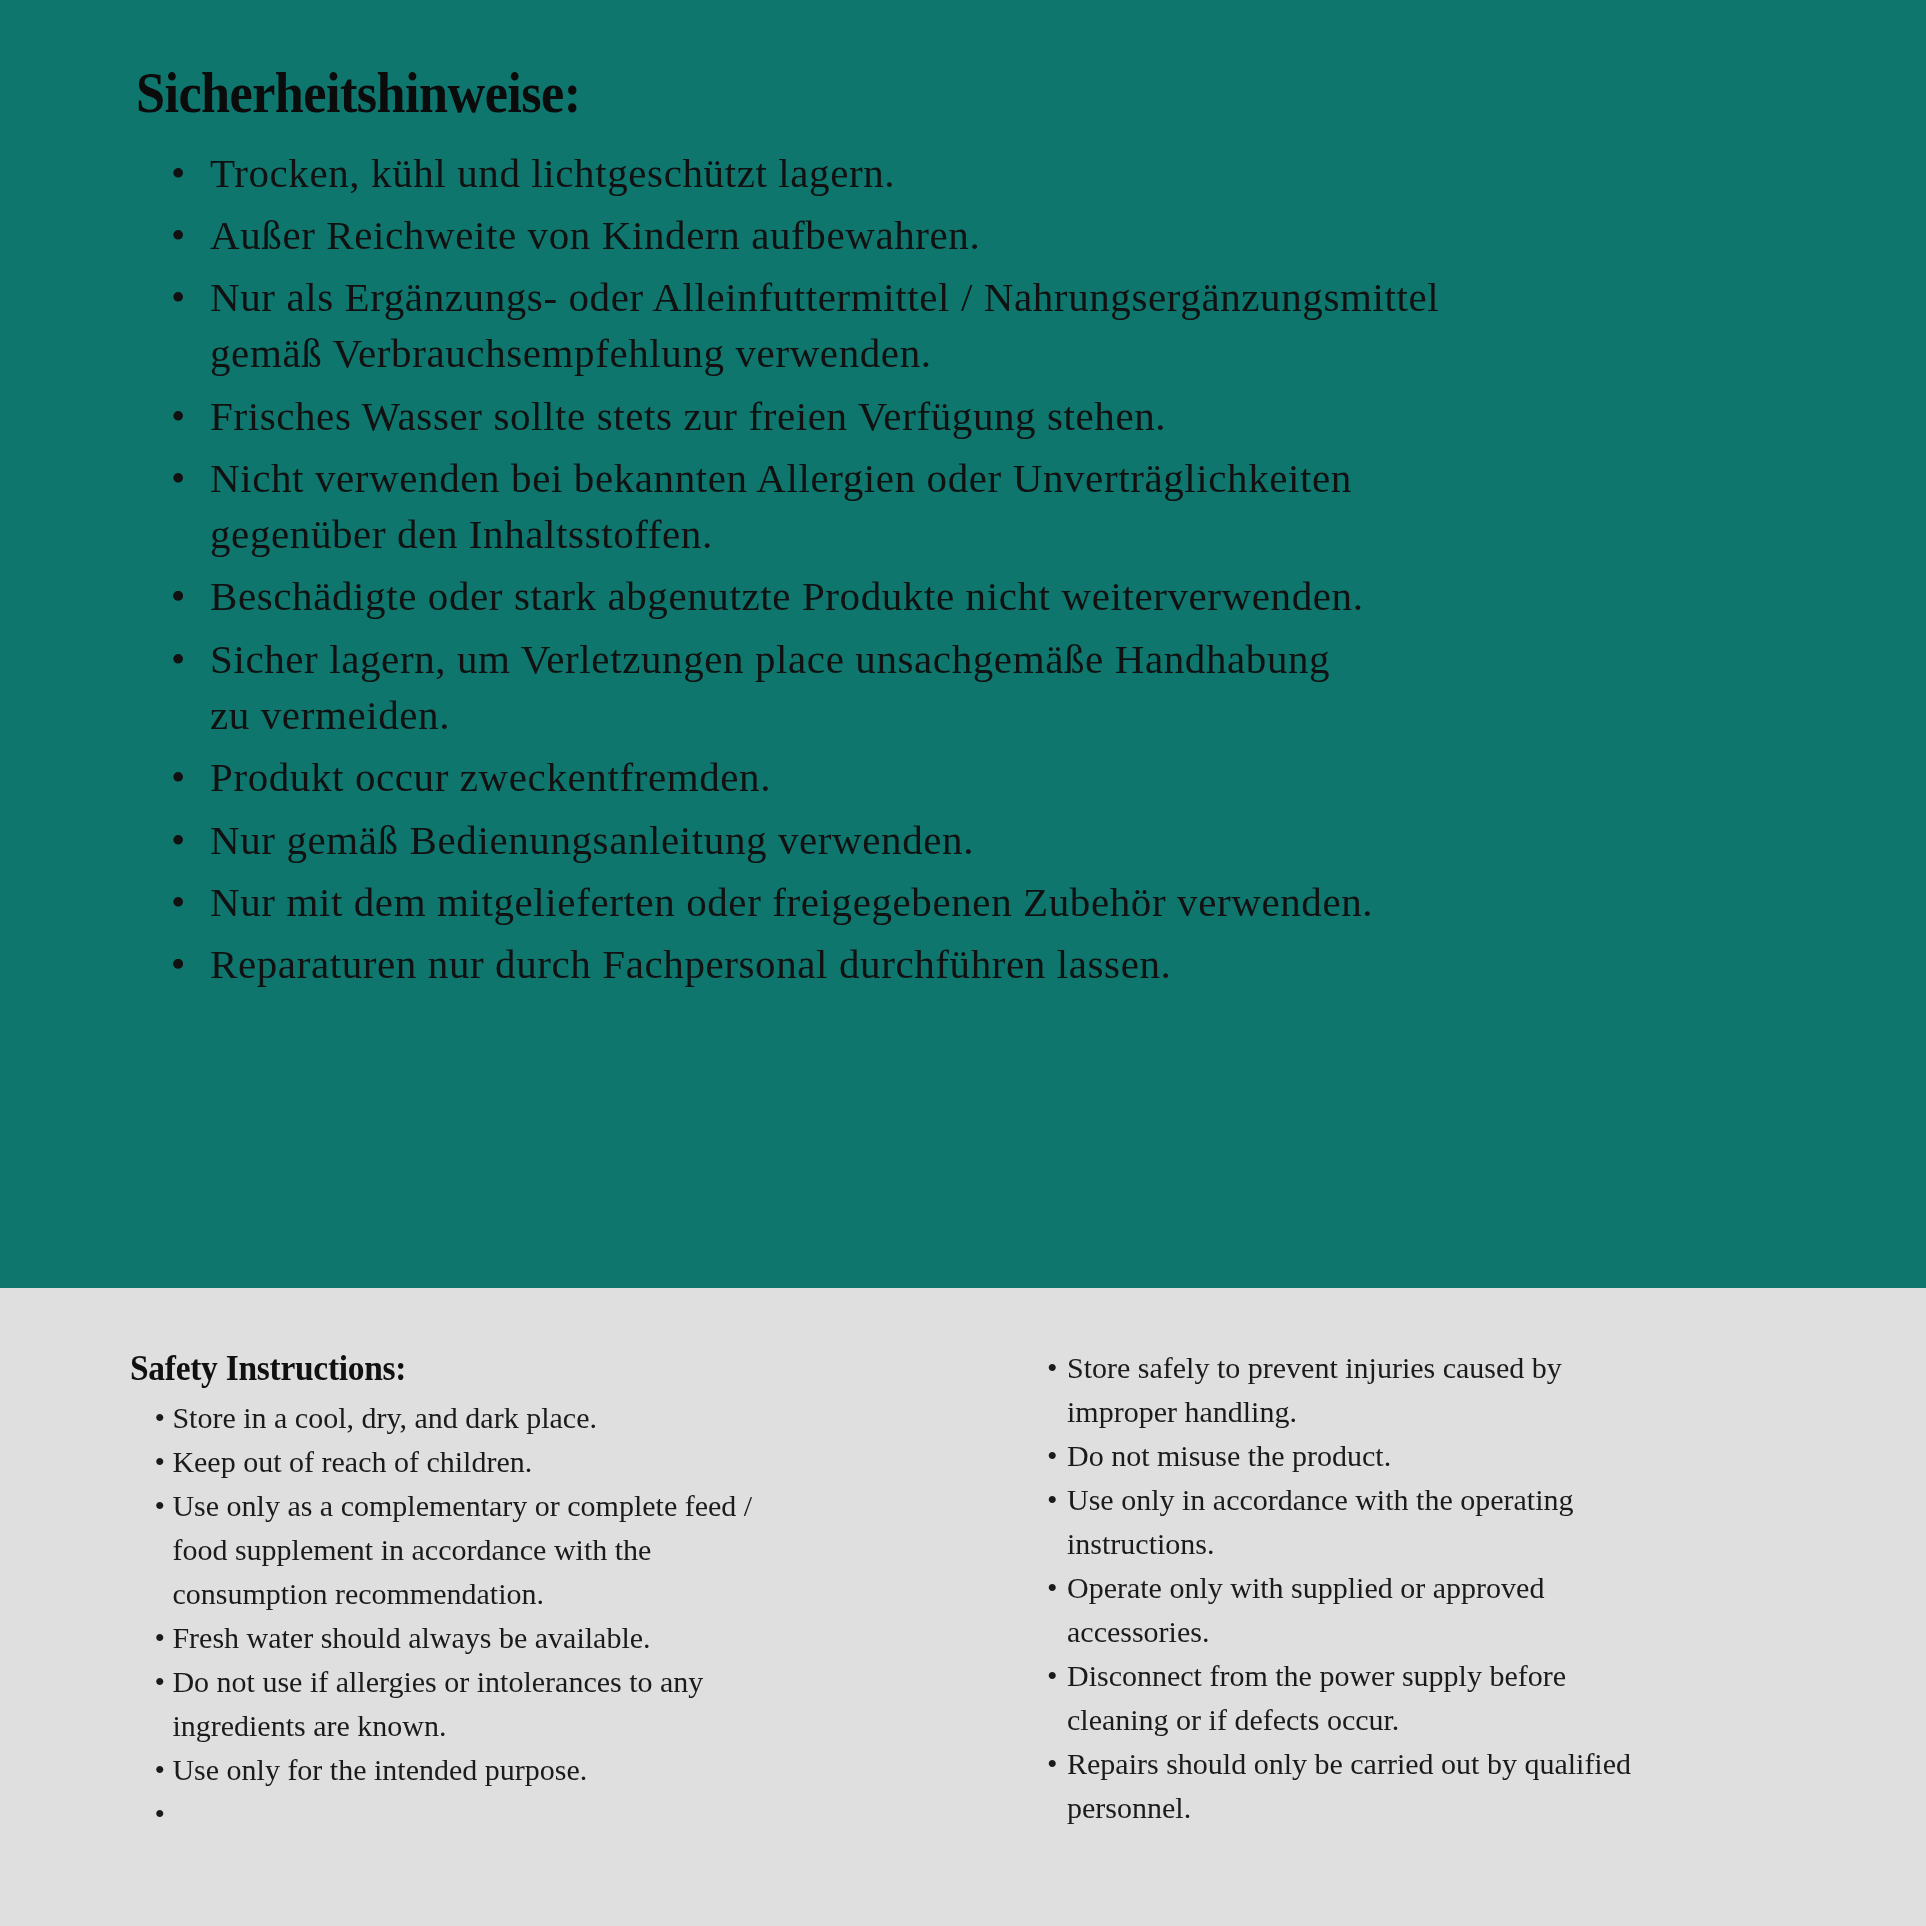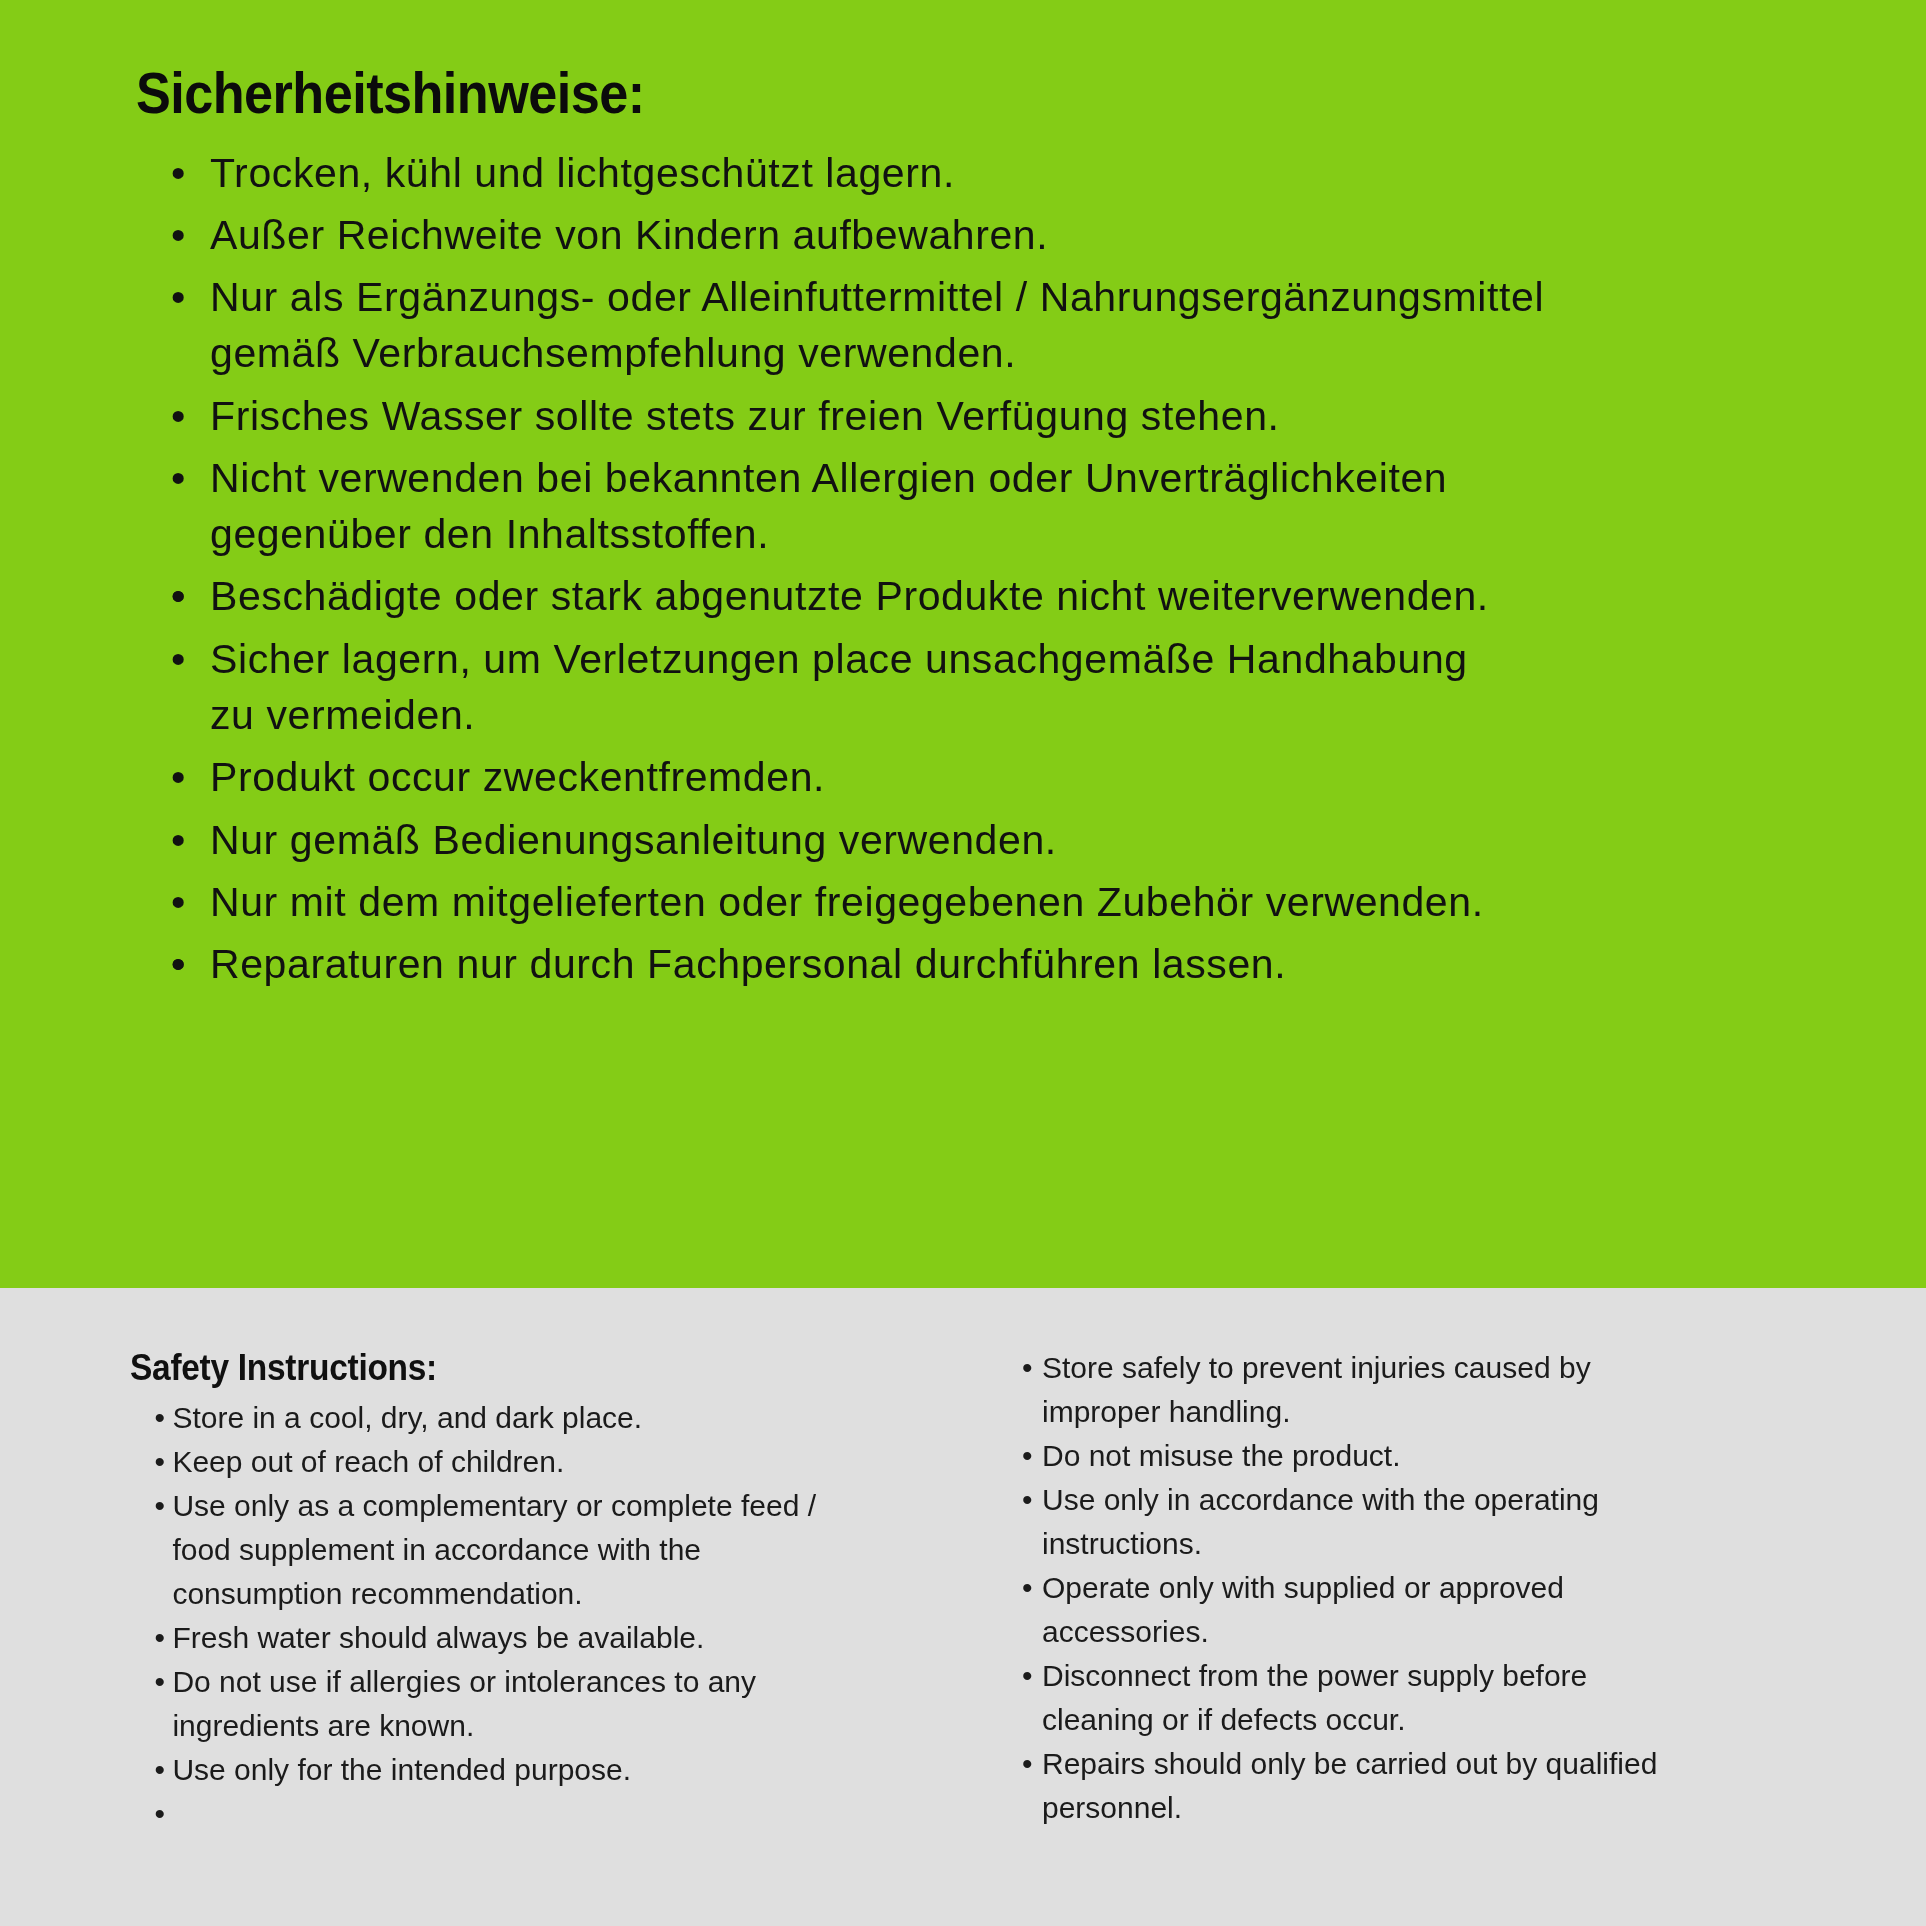--- a/index.html
+++ b/index.html
@@ -4,22 +4,22 @@
 <style>
   html, body {
     margin: 0;
     padding: 0;
     background: #ffffff;
   }
   .page {
     position: relative;
     width: 1926px;
     height: 1926px;
-    background: #84cc16;
-    font-family: Liberation Sans, sans-serif;
+    background: #0f766e;
+    font-family: Liberation Serif, serif;
     overflow: hidden;
   }
 
   
   .de-section {
     position: absolute;
     top: 0; left: 0;
     width: 1926px;
     box-sizing: border-box;
     padding: 61px 77px 0 136px;
@@ -55,20 +55,21 @@
   
   .en-section {
     position: absolute;
     top: 1288px; left: 0;
     width: 1926px;
     height: 638px;
     background: #dfdfdf;
     box-sizing: border-box;
     padding: 58px 45px 0 130px;
     display: flex;
+    gap: 25px;
   }
   .col-left  { flex: 0 0 auto; width: 892px; }
   .col-right { flex: 1 1 auto; }
   .en-heading {
     margin: 0;
     font-size: 36px;
     line-height: 44px;
     font-weight: 700;
     color: #101010;
     letter-spacing: -0.3px;

